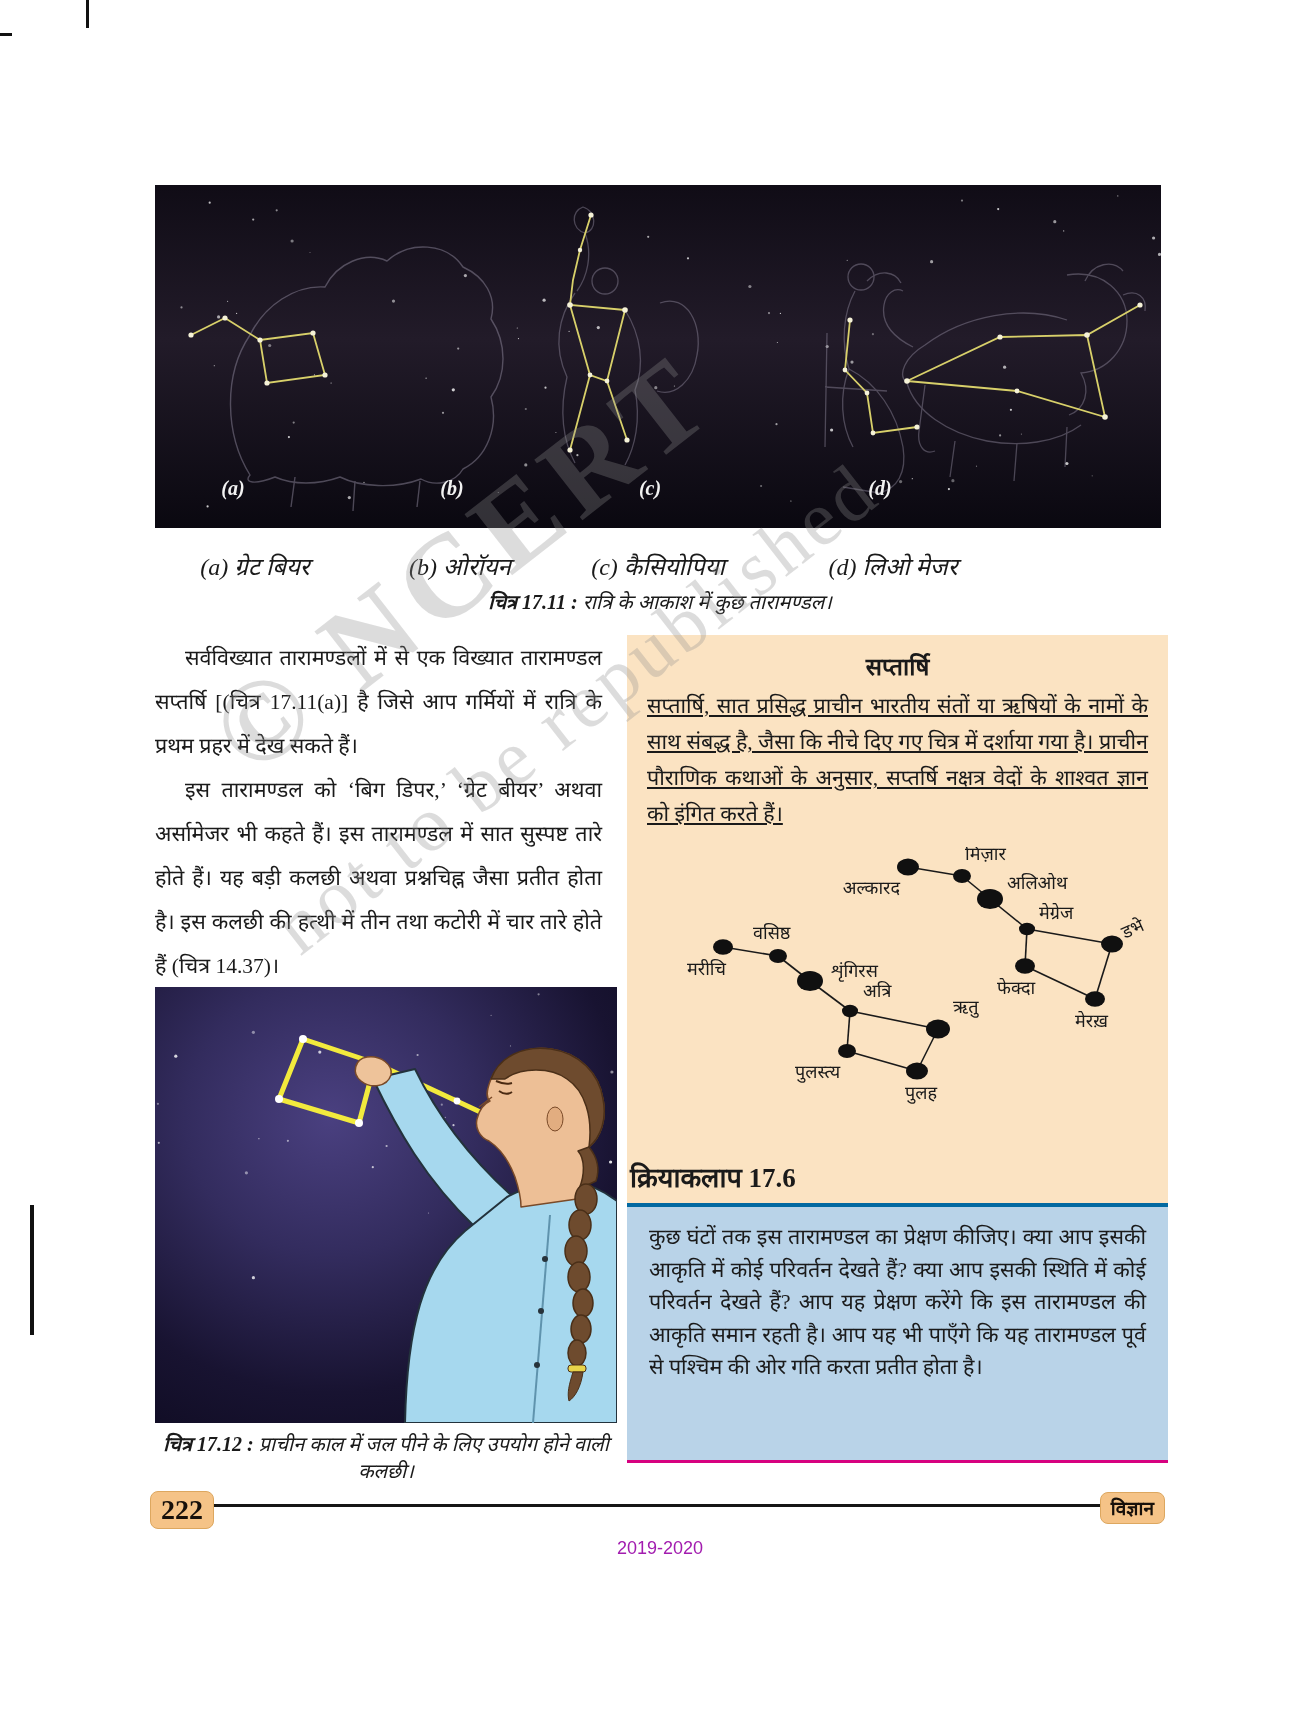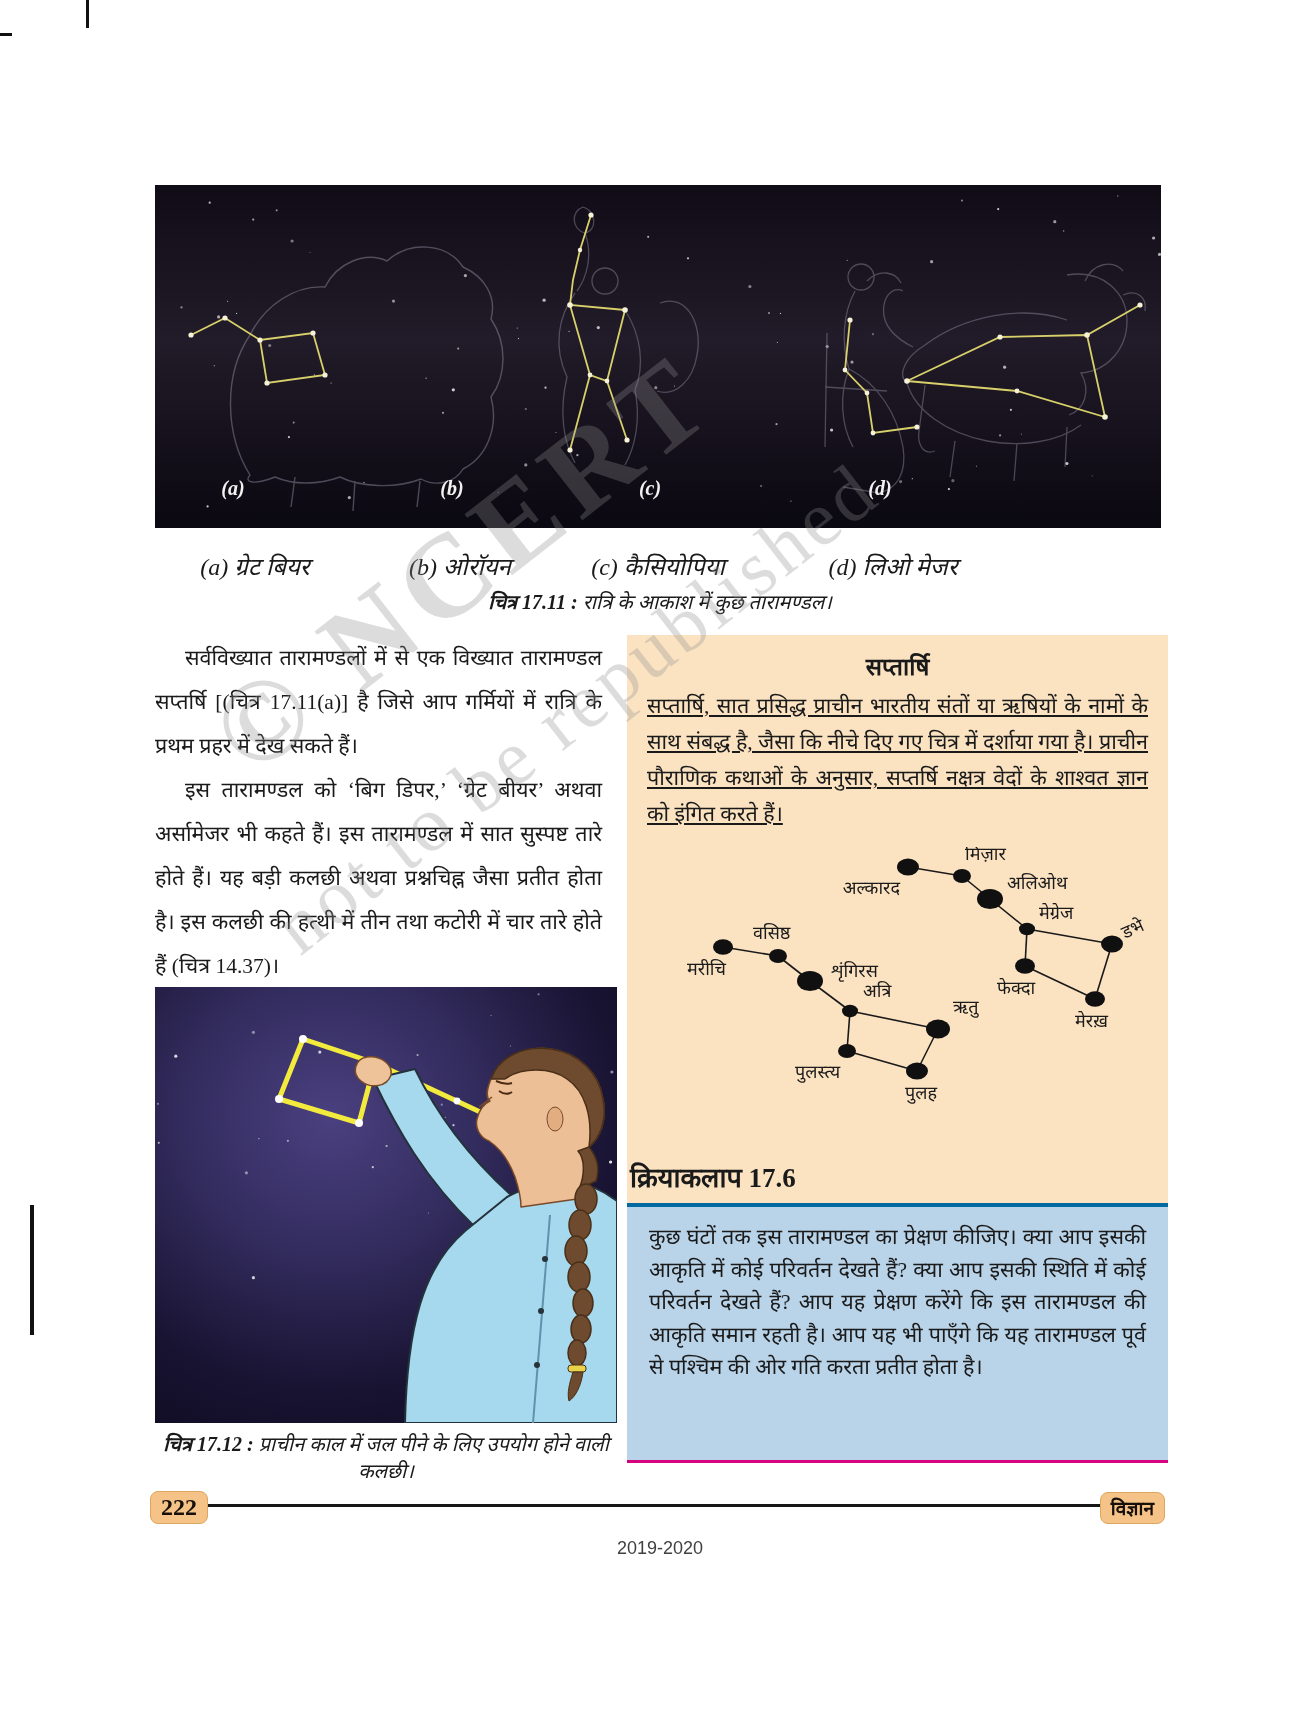--- a/index.html
+++ b/index.html
@@ -39,25 +39,25 @@
   
   .fig1712{left:155px;top:987px;width:462px;height:436px;background:#151031;}
   .fig1712 svg{display:block;width:100%;height:100%;}
   .cap1712{left:155px;top:1430px;width:462px;}
 
   .cap1711{left:155px;top:588px;width:1010px;}
 
   
   .footline{left:150px;top:1504px;width:1015px;height:3px;background:#161616;}
   .badge{position:absolute;background:#f5c387;border:1px solid #dda75f;border-radius:8px;
-         padding:2px 10px;font-weight:bold;font-size:24px;color:#17100a;}
+         padding:2px 10px;font-weight:bold;font-size:28px;color:#17100a;}
   .badge222{left:150px;top:1491px;}
   .badge-subj{top:1492px;right:148px;font-size:19px;}
   .year{left:155px;top:1538px;width:1010px;text-align:center;font-size:18px;
-        font-family:"Liberation Sans","DejaVu Sans",sans-serif;color:#404040;}
+        font-family:"Liberation Sans","DejaVu Sans",sans-serif;color:#a21caf;}
 
   
   .watermark{left:60px;top:430px;width:1190px;height:760px;transform:rotate(-38deg);
              transform-origin:50% 50%;text-align:center;color:#8f8f8f;opacity:.30;
              pointer-events:none;z-index:40;}
   .watermark .w1{font-size:118px;font-weight:bold;letter-spacing:10px;}
   .watermark .w2{font-size:78px;margin-top:70px;letter-spacing:4px;}
 
   svg text{font-family:"Liberation Serif","DejaVu Serif",serif;}
 </style>

